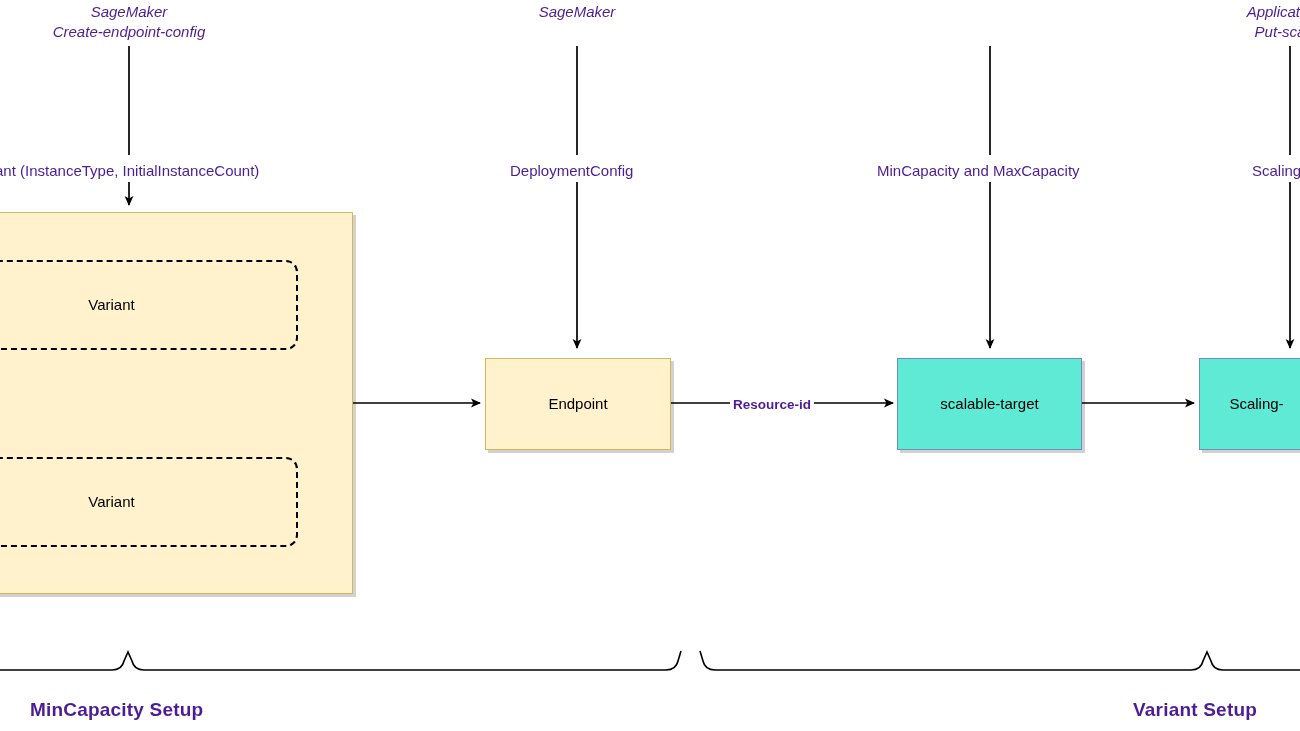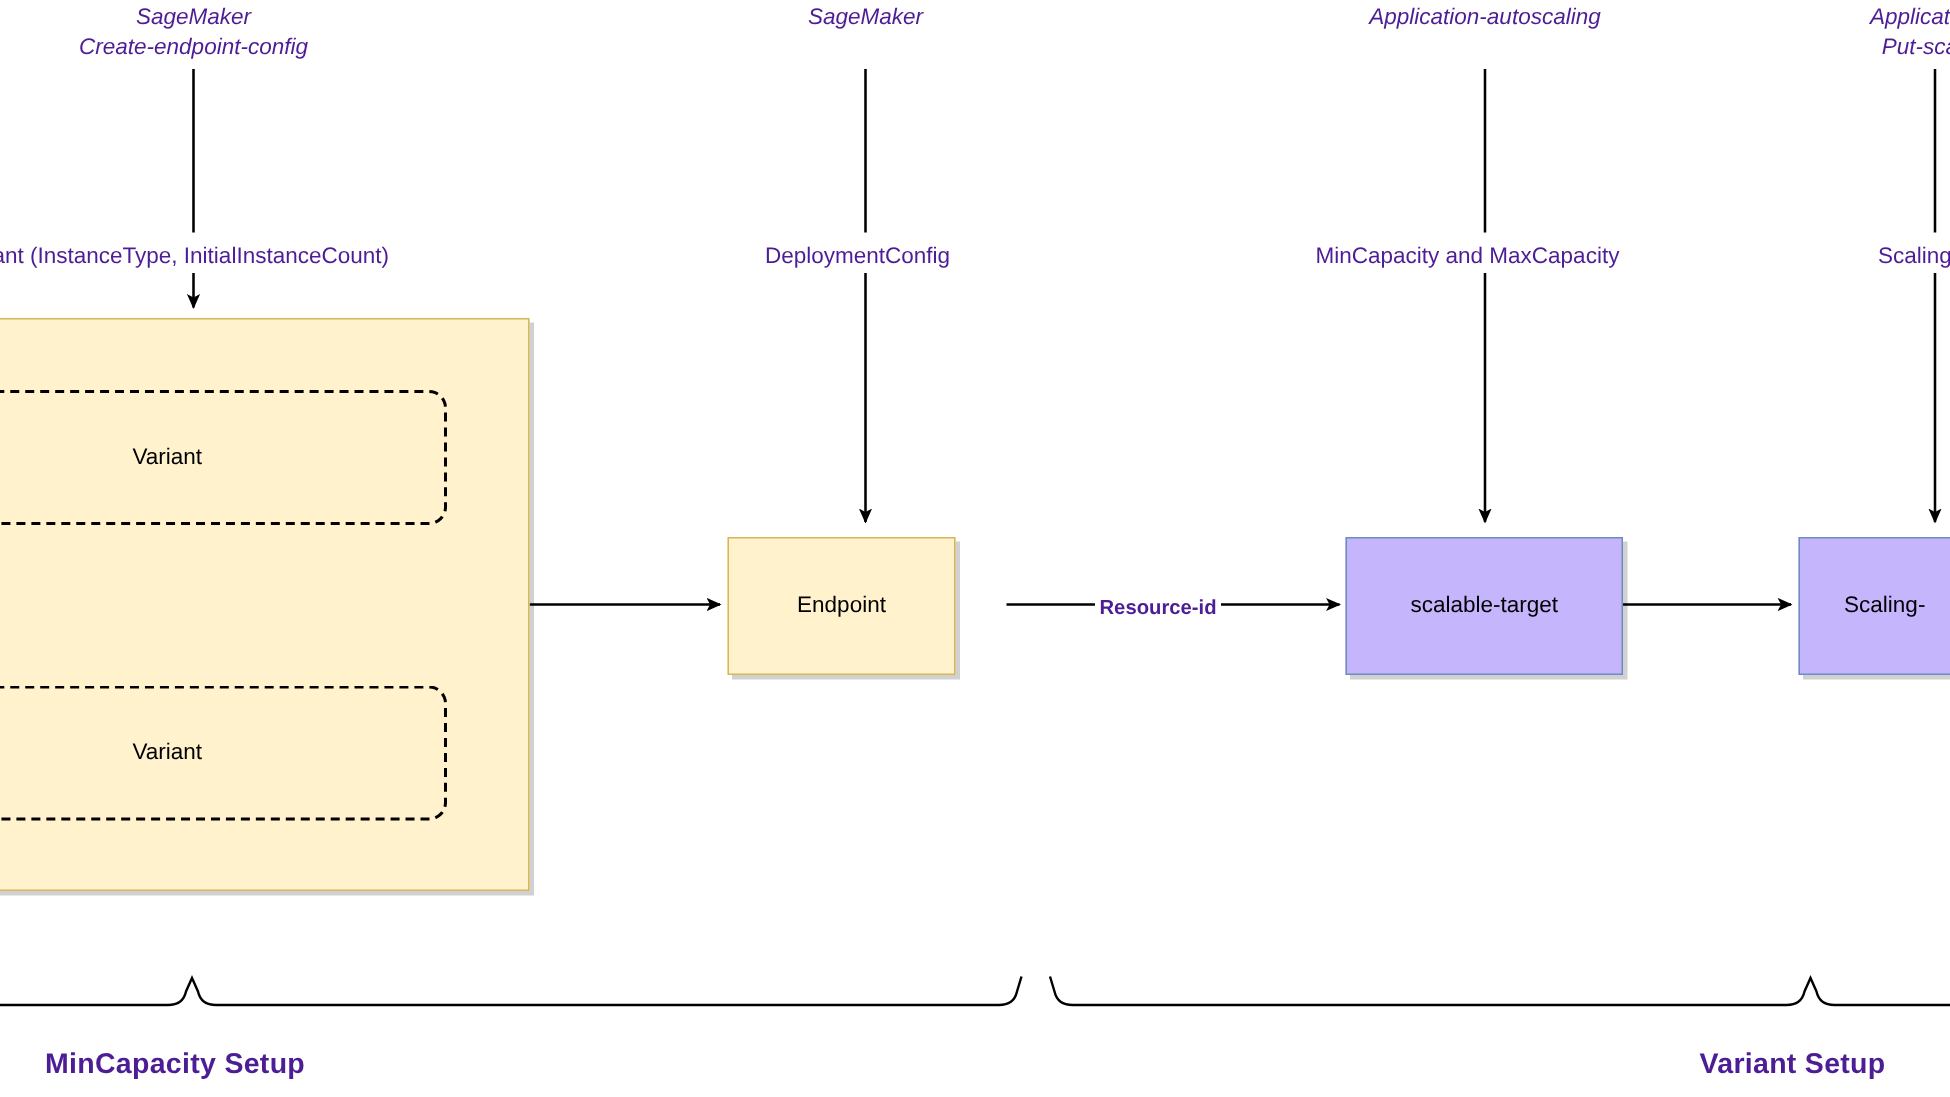--- a/index.html
+++ b/index.html
@@ -51,21 +51,21 @@
 
   
   .yellow-box {
     background: #FFF2CC;
     border: 1.5px solid #D6B656;
     box-shadow: 3px 3px 0 rgba(0,0,0,0.18);
   }
 
   
   .blue-box {
-    background: #c4b5fd;
+    background: #5eead4;
     border: 1.5px solid #6C8EBF;
     box-shadow: 3px 3px 0 rgba(0,0,0,0.18);
     align-items: center;
   }
 
   
   .label {
     position: absolute;
     font-size: 15px;
     color: #4c1d95;
@@ -137,21 +137,20 @@
 <div class="label italic" style="left:29px; top:2px; width:200px;">
   <div>SageMaker</div>
   <div>Create-endpoint-config</div>
 </div>
 
 <div class="label italic" style="left:477px; top:2px; width:200px;">
   <div>SageMaker</div>
 </div>
 
 <div class="label italic" style="left:870px; top:2px; width:240px;">
-  <div>Application-autoscaling</div>
 </div>
 
 <div class="label italic" style="left:1170px; top:2px; width:240px;">
   <div>Application-a</div>
   <div>Put-scalab</div>
 </div>
 
 <div class="label plain-edge" style="left:-8px; top:161px;">ant (InstanceType, InitialInstanceCount)</div>
 
 <div class="label plain-edge" style="left:507px; top:161px;">DeploymentConfig</div>
@@ -163,21 +162,21 @@
 <div class="node container-box" style="left:-60px; top:212px; width:413px; height:382px;"></div>
 
 <div class="node variant-box" style="left:-75px; top:260px; width:373px; height:90px;">
   <span>Variant</span>
 </div>
 
 <div class="node variant-box" style="left:-75px; top:457px; width:373px; height:90px;">
   <span>Variant</span>
 </div>
 
-<div class="node yellow-box" style="left:485px; top:358px; width:152px; height:92px;">
+<div class="node yellow-box" style="left:485px; top:358px; width:186px; height:92px;">
   <span>Endpoint</span>
 </div>
 
 <div class="node blue-box" style="left:897px; top:358px; width:185px; height:92px;">
   <span>scalable-target</span>
 </div>
 
 <div class="node blue-box" style="left:1199px; top:358px; width:185px; height:92px;">
   <span style="margin-left:-70px;">Scaling-</span>
 </div>

